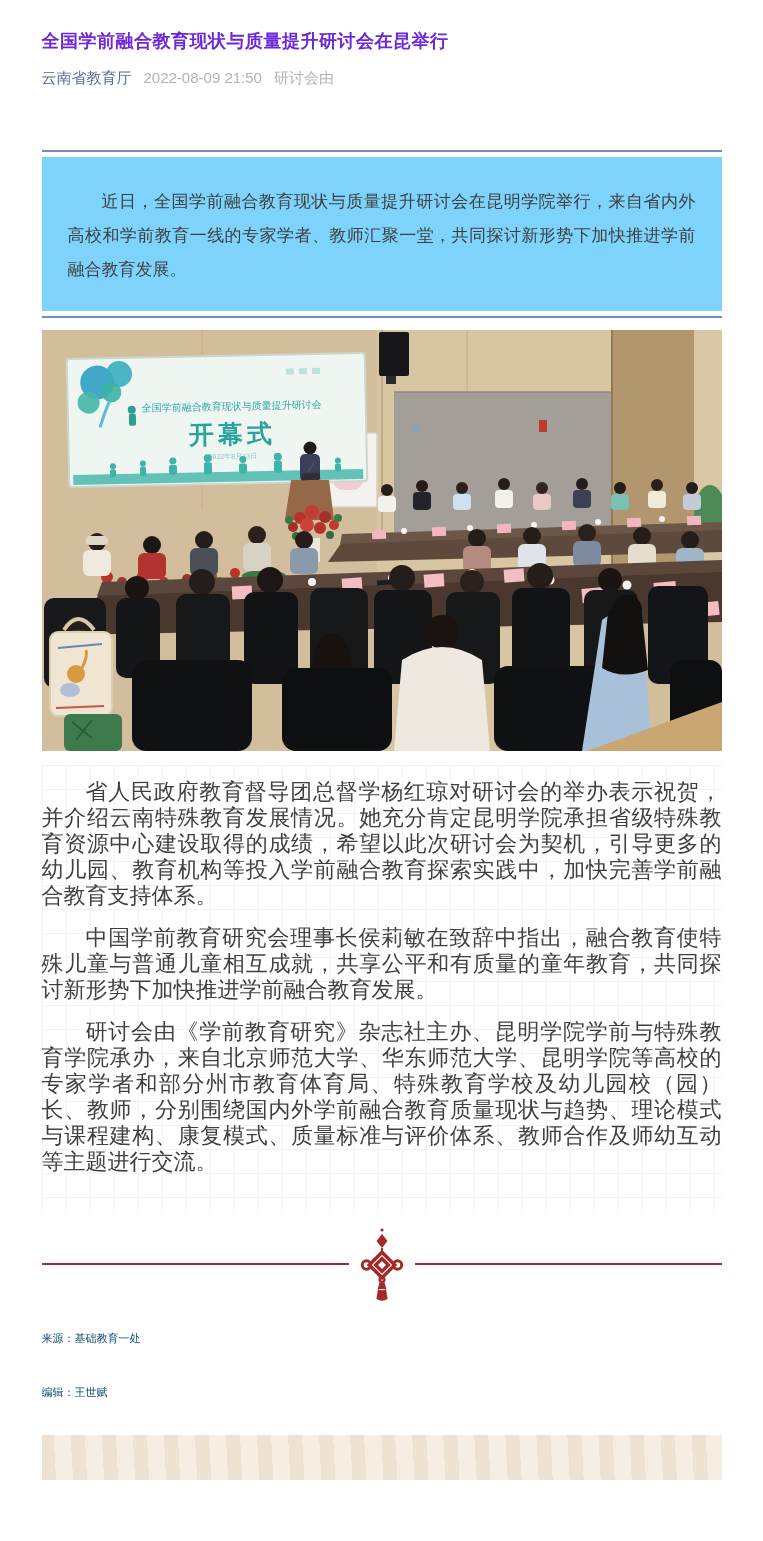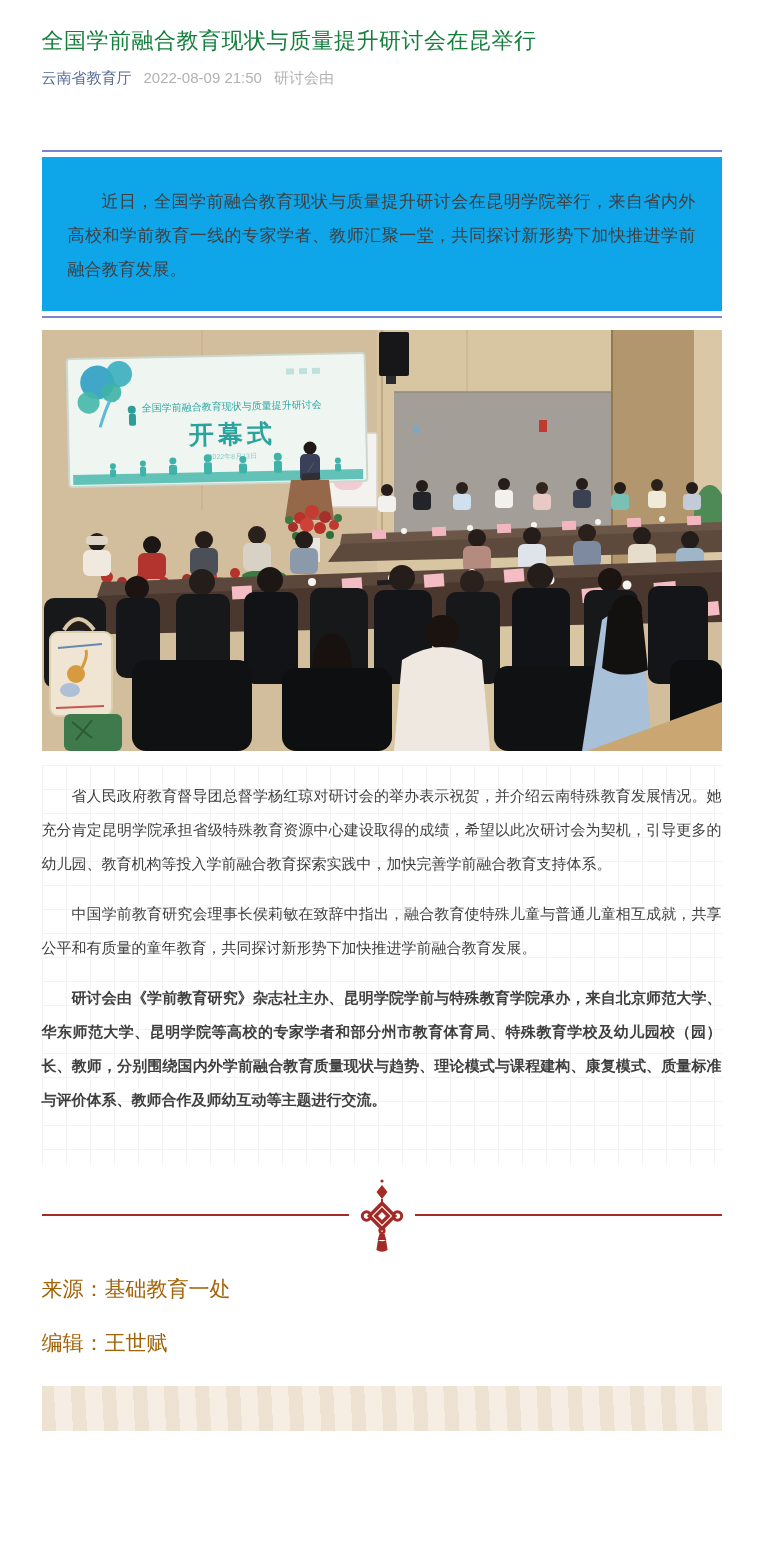--- a/index.html
+++ b/index.html
@@ -1,52 +1,52 @@
 <!DOCTYPE html>
 <html><head>
 <meta charset="utf-8">
 <style>
   * { margin: 0; padding: 0; box-sizing: border-box; }
   html, body { background: #ffffff; }
   body { font-family: "Liberation Sans", "DejaVu Sans", sans-serif; color: #3a3a3a; }
   .page { width: 763px; min-height: 1541px; margin: 0 auto; background: #fff; padding-top: 26px; }
   .content { width: 680px; margin: 0 auto; }
 
-  .title { font-size: 22px; line-height: 30px; font-weight: normal; color: #15803d; letter-spacing: 0.5px; }
+  .title { font-size: 18px; line-height: 30px; font-weight: bold; color: #6d28d9; letter-spacing: 0.5px; }
   .byline { margin-top: 12px; font-size: 15px; line-height: 20px; }
   .byline .account { color: #576b95; margin-right: 12px; cursor: pointer; font-family: Liberation Serif, serif; }
   .byline .meta { color: #b2b2b2; margin-right: 12px; }
 
   .intro-section { margin-top: 62px; }
   .intro-rule { height: 2px; background: #7b84d0; }
-  .intro-box { margin: 5px 0; background: #0ea5e9; padding: 28px 26px 24px 26px; }
+  .intro-box { margin: 5px 0; background: #7dd3fc; padding: 28px 26px 24px 26px; }
   .intro-box p { font-size: 17px; line-height: 34px; text-indent: 2em; color: #3f3f3f; text-align: justify; }
 
   .photo-wrap { margin-top: 12px; width: 680px; height: 421px; overflow: hidden; background: #cdb593; cursor: pointer; }
   .photo-wrap svg { display: block; }
 
   .body-section {
     margin-top: 14px;
     padding: 14px 0 36px 0;
     background-image:
       linear-gradient(#f3f3f5 1px, transparent 1px),
       linear-gradient(90deg, #f3f3f5 1px, transparent 1px);
     background-size: 24px 24px;
   }
   .body-section p {
-    font-size: 15px; line-height: 34px; text-indent: 2em;
+    font-size: 22px; line-height: 26px; text-indent: 2em;
     color: #3f3f3f; text-align: justify; margin-bottom: 16px;
   }
-  .body-section p:last-child { margin-bottom: 13px; font-weight: bold; }
+  .body-section p:last-child { margin-bottom: 4px; }
 
   .divider { margin: 12px 0 20px 0; display: flex; align-items: center; height: 74px; }
   .divider .rule { flex: 1; height: 2px; background: #a32a26; }
   .divider .knot { width: 46px; height: 74px; margin: 0 10px; flex: none; }
 
-  .credits p { font-size: 21px; line-height: 34px; color: #a16207; margin-bottom: 20px; }
+  .credits p { font-size: 11px; line-height: 34px; color: #0c4a6e; margin-bottom: 20px; }
 
   .footer-strip {
     margin-top: 26px; width: 680px; height: 45px;
     background:
       repeating-linear-gradient(87deg, rgba(222,205,180,0.35) 0 14px, rgba(246,238,227,0.2) 14px 31px),
       #f6eee3;
     cursor: pointer;
   }
 </style>
 </head>

